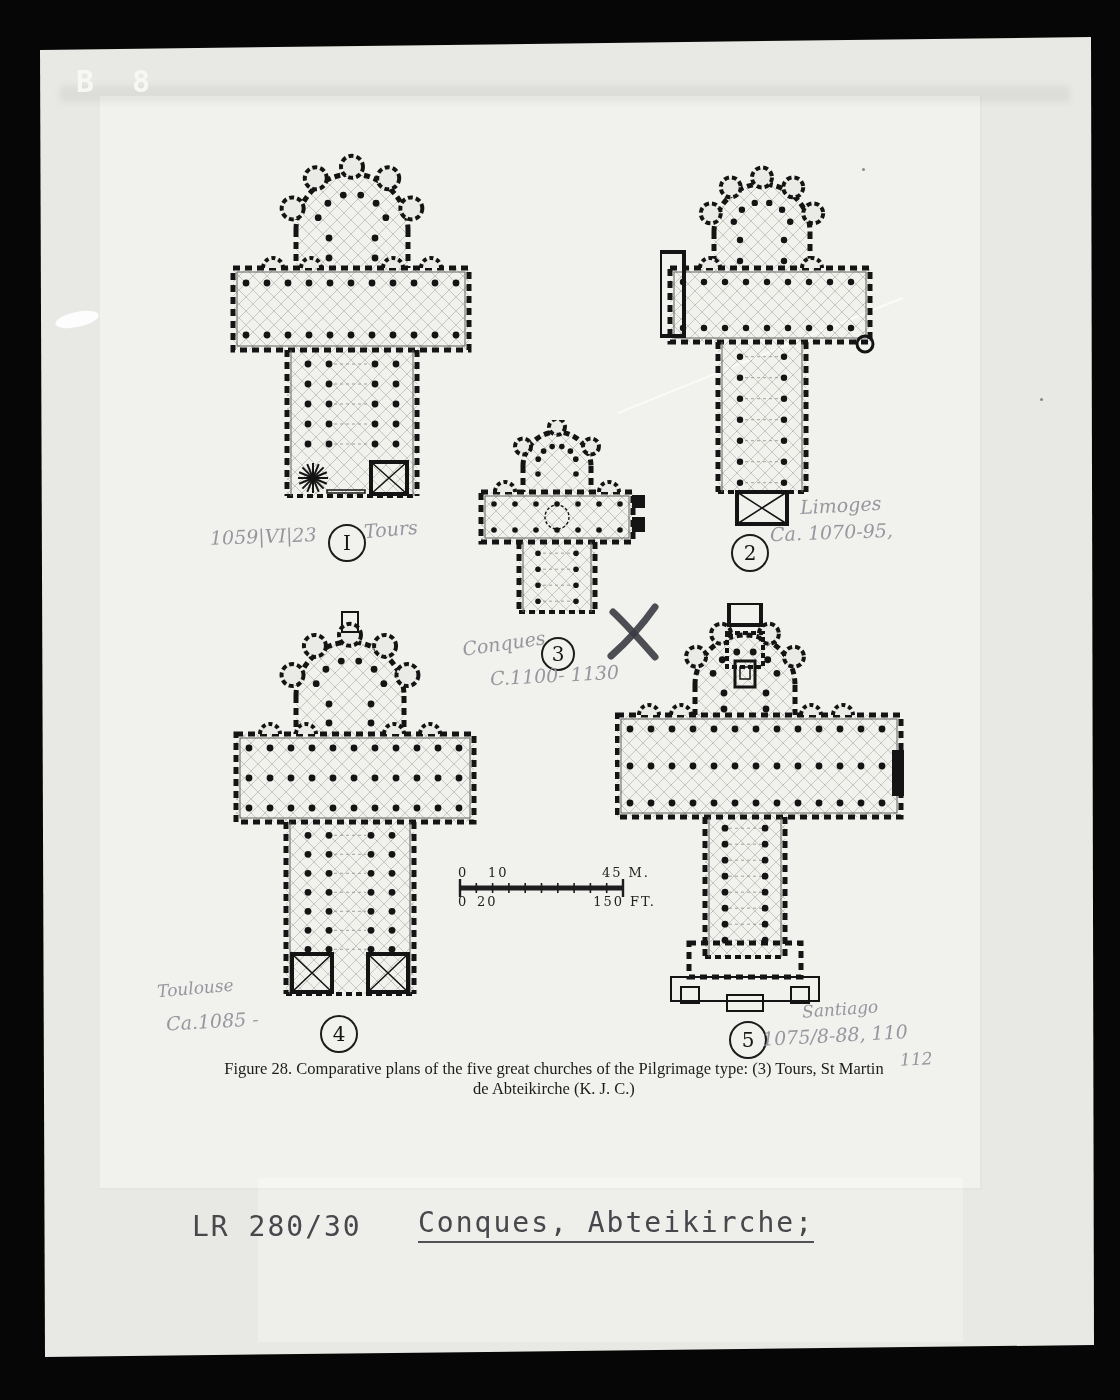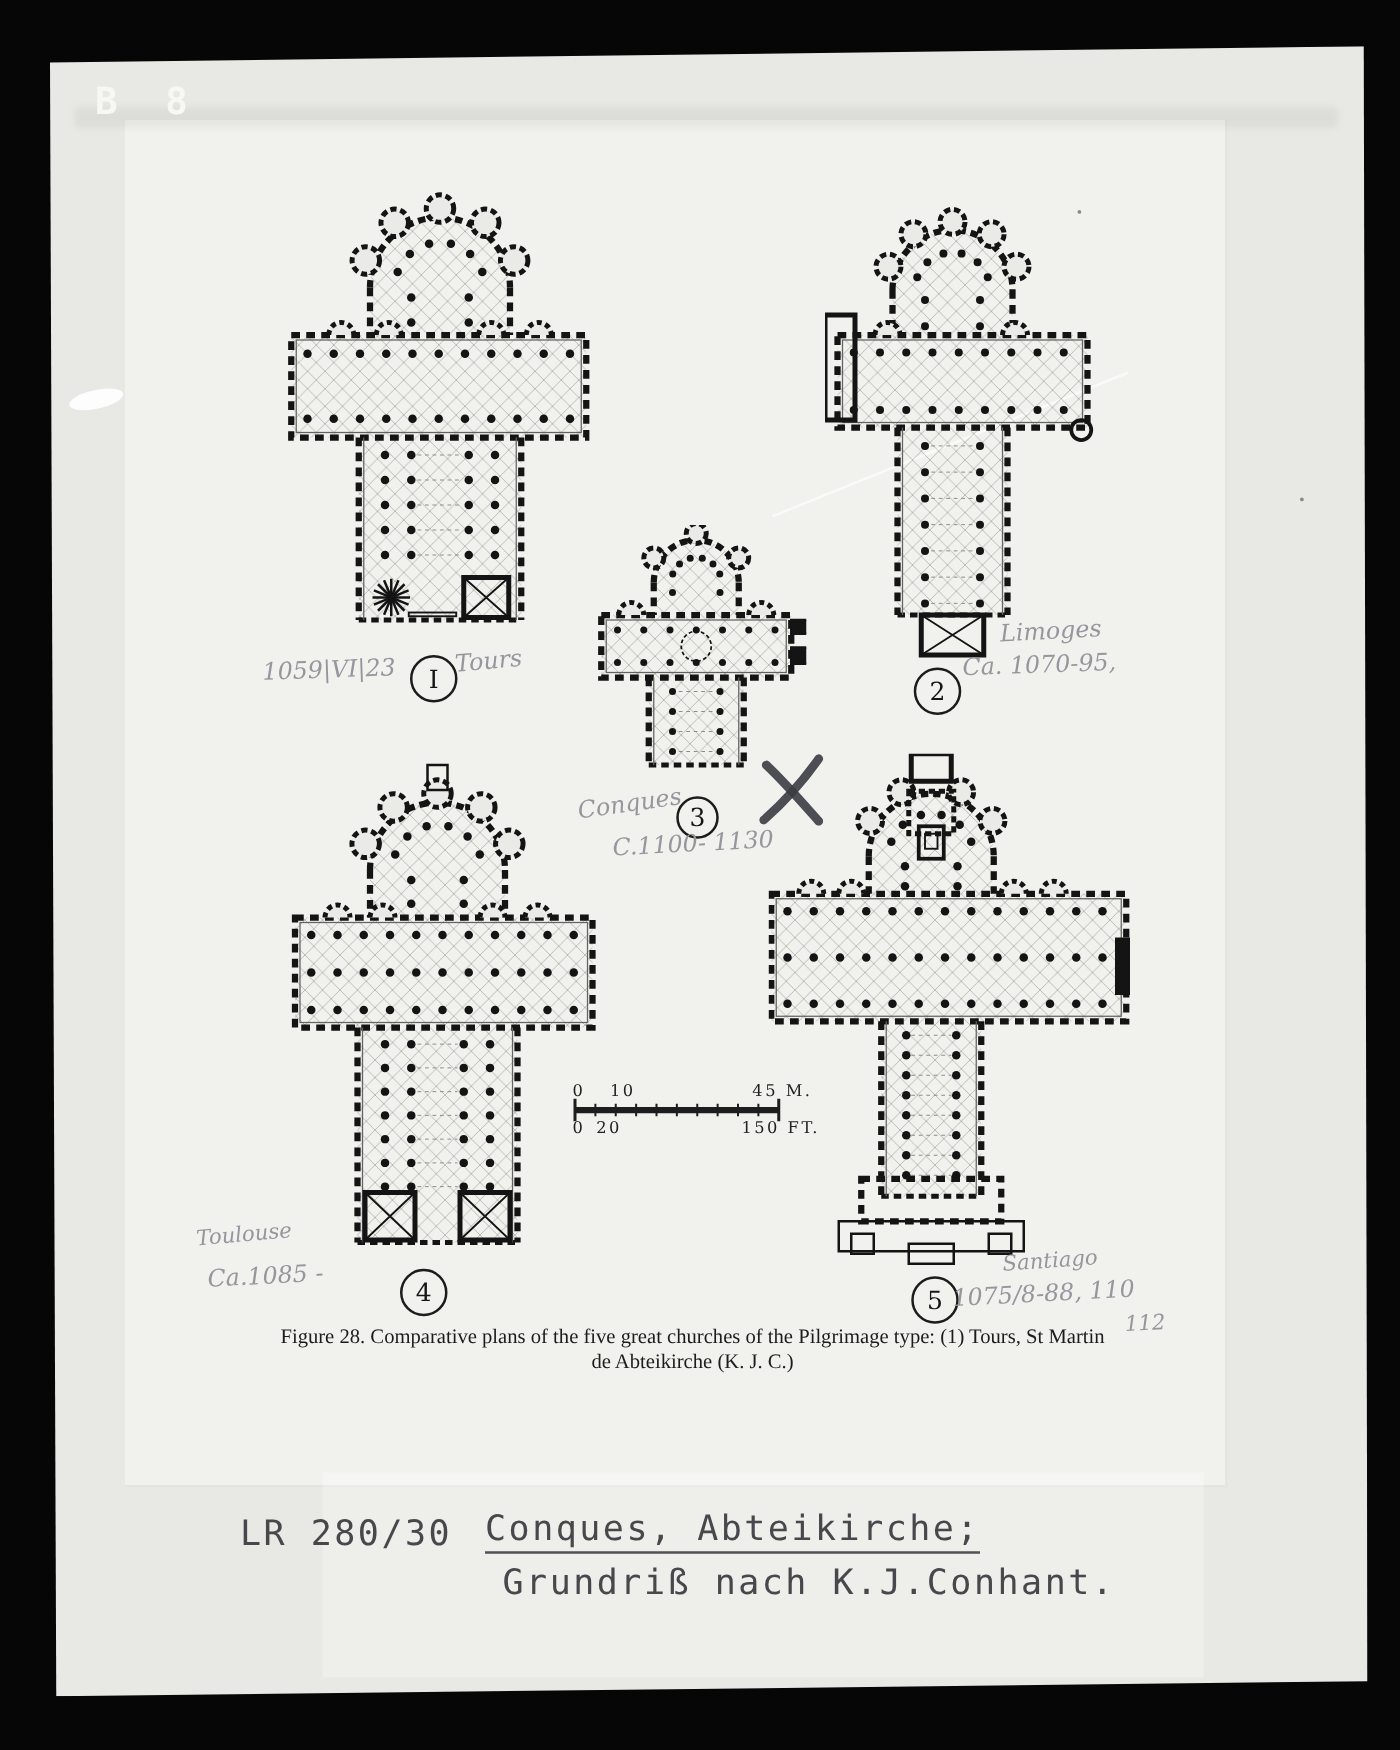--- a/index.html
+++ b/index.html
@@ -561,22 +561,21 @@
         <line x1="140.4" y1="23" x2="140.4" y2="33" stroke="#1d1d1d" stroke-width="1.6"></line>
         <line x1="156.70000000000002" y1="23" x2="156.70000000000002" y2="33" stroke="#1d1d1d" stroke-width="1.6"></line>
         <line x1="173.00000000000003" y1="19" x2="173.00000000000003" y2="37" stroke="#1d1d1d" stroke-width="2.4"></line>
       </g>
     <text x="8" y="46">0</text>
     <text x="27" y="46">20</text>
     <text x="206" y="46" text-anchor="end">150 FT.</text>
   </svg>
 
   <div class="caption">
-    <div>Figure 28. Comparative plans of the five great churches of the Pilgrimage type: (1) Tours, St Martin</div>
+    <div>Figure 28. Comparative plans of the five great churches of the Pilgrimage type: (3) Tours, St Martin</div>
     <div>de Abteikirche (K. J. C.)</div>
   </div>
 
   <div class="typed" style="left:192px;top:1210px;">LR 280/30</div>
-  <div class="typed" style="left:388px;top:1206px;"><span class="underlined">Conques, Abteikirche;</span></div>
-  <div class="typed" style="left:402px;top:1249px;">Grundriß nach K.J.Conhant.</div>
+  <div class="typed" style="left:418px;top:1206px;"><span class="underlined">Conques, Abteikirche;</span></div>
 </div>
 
 <div class="corner-mark">B 8</div>
 
 </body></html>

